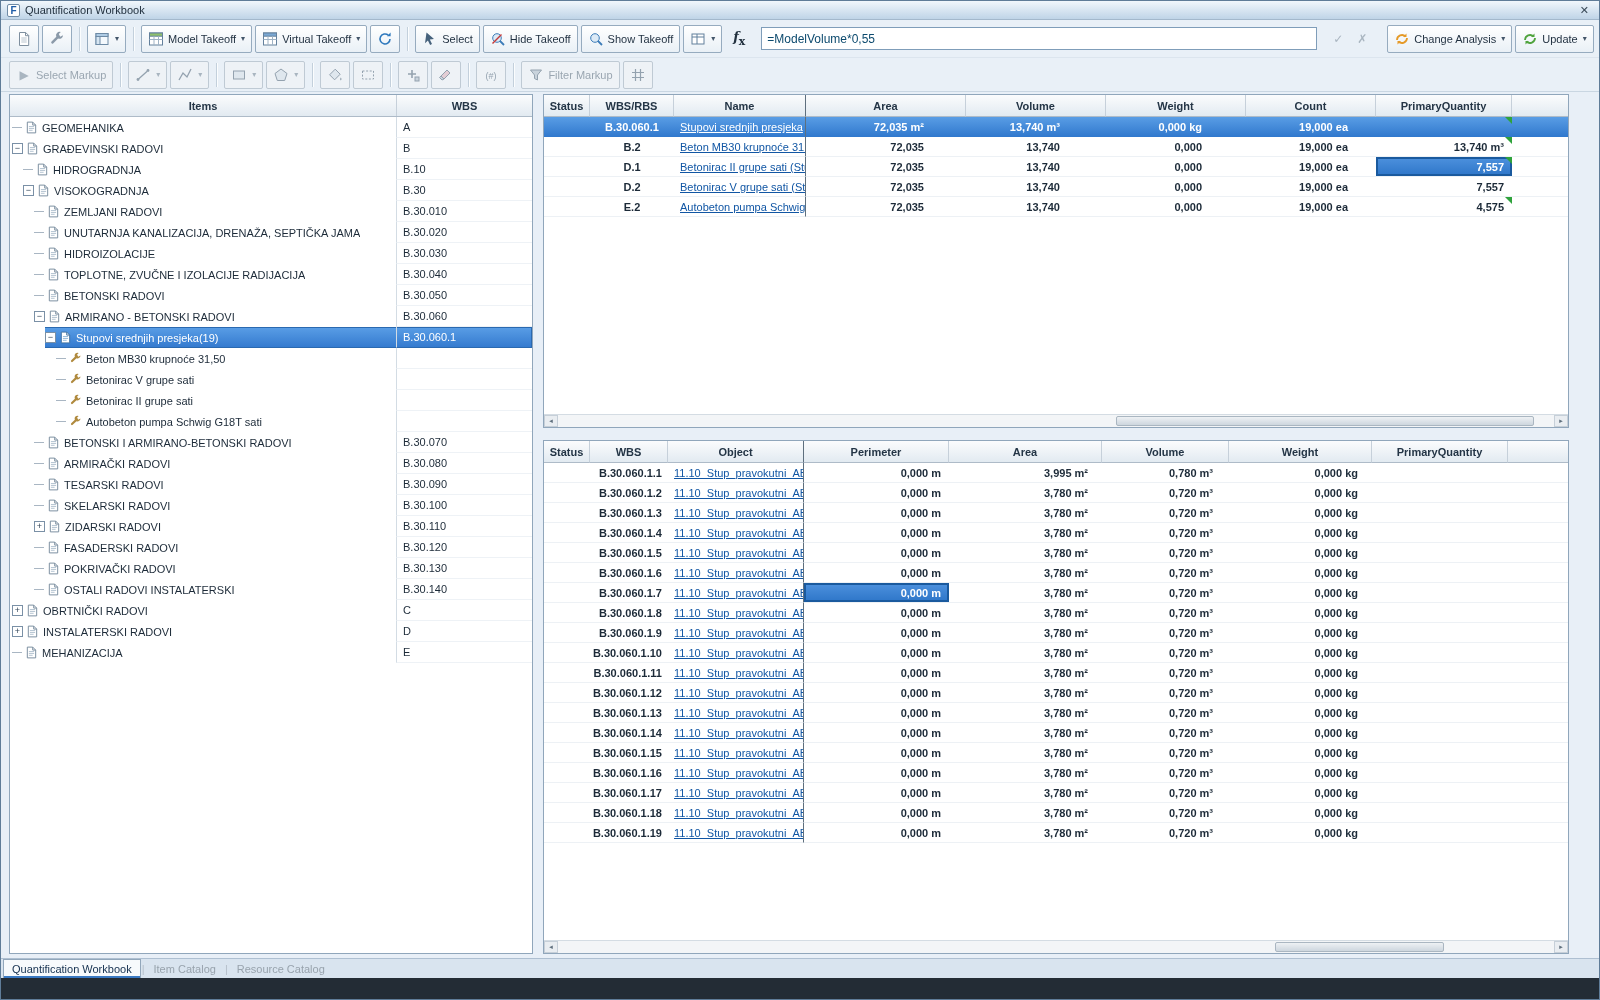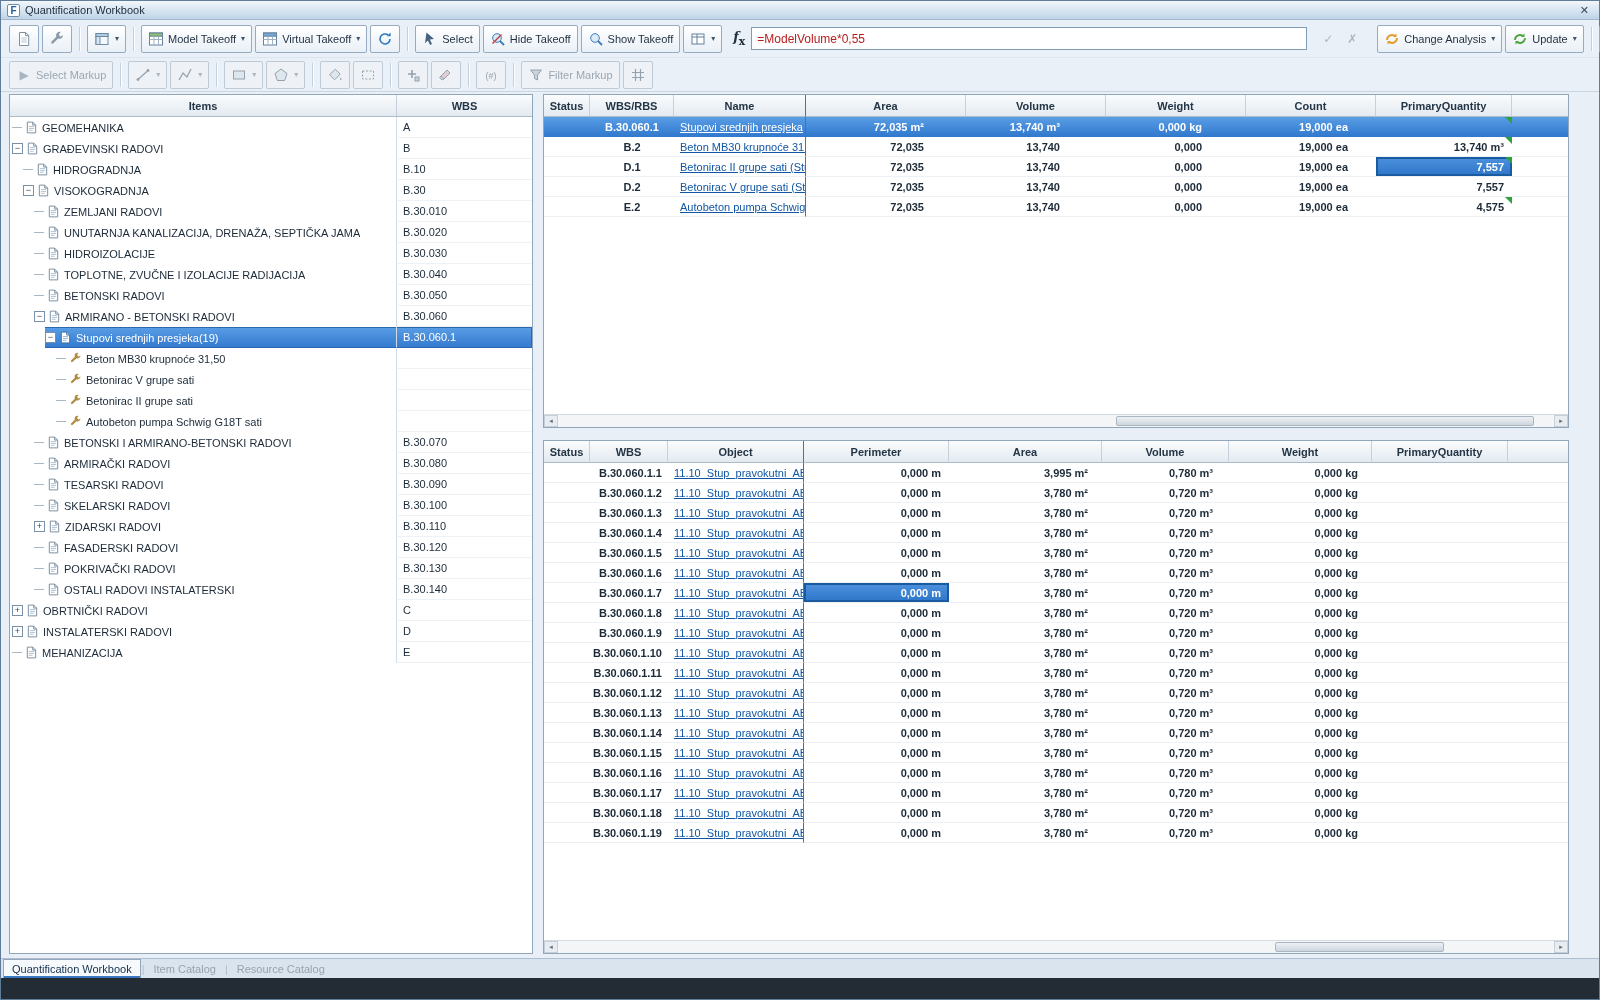--- a/index.html
+++ b/index.html
@@ -24,24 +24,24 @@
     font-family:inherit;font-size:11px;color:#1f2f3f;cursor:pointer;white-space:nowrap}
   .tb-btn.disabled{color:#9aa6b1;border-color:#bfcad4;background:#eef2f6}
   .tb-btn.flat{border:none;background:transparent;padding:0 4px}
   .tb-icon{width:16px;height:16px;display:inline-block;flex:0 0 auto}
   .tb-icon svg{width:16px;height:16px;display:block}
   .tb-icon.tb-glyph{font-size:12px;line-height:16px;text-align:center}
   .tb-btn.disabled .tb-icon.tb-glyph{color:#a9b5c0}
   .tb-caret{font-size:8px;color:#44566a;margin-left:1px}
   .tb-btn.disabled .tb-caret{color:#a9b5c0}
   .tb-sep{width:1px;height:24px;background:#c3d0dc;margin:0 4px;box-shadow:1px 0 0 #fbfdfe}
-  .fx-wrap{display:flex;align-items:center;gap:6px;margin-left:8px}
+  .fx-wrap{display:flex;align-items:center;gap:16px;margin-left:8px}
   #fx-label{font-family:"DejaVu Serif",serif;font-size:13px;font-weight:bold;color:#22313f}
   #formula-input{width:556px;height:23px;border:1px solid #7f9db9;font-size:12px;padding:0 5px;
-    background:#fff;color:#b91c1c;font-family:inherit}
+    background:#fff;color:#0c4a6e;font-family:inherit}
   #tb1-confirm{display:flex;align-items:center;margin-left:6px}
   #tb1-right{display:flex;align-items:center;gap:3px;margin-left:10px}
 
   
   .main{flex:1;display:flex;gap:10px;padding:2px 30px 4px 8px;min-height:0}
   .panel{border:1px solid #90a6bb;background:#fff;display:flex;flex-direction:column;overflow:hidden}
   .left-panel{width:524px;flex:0 0 auto}
   .right-col{flex:1;display:flex;flex-direction:column;min-width:0}
   .top-panel{height:334px;flex:0 0 auto}
   .splitter{height:12px;flex:0 0 auto}

